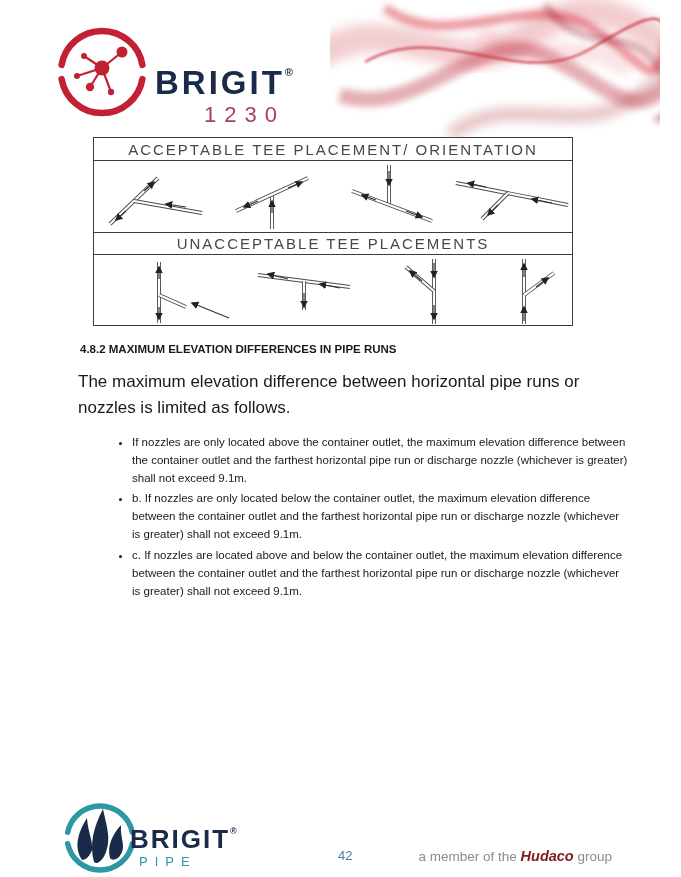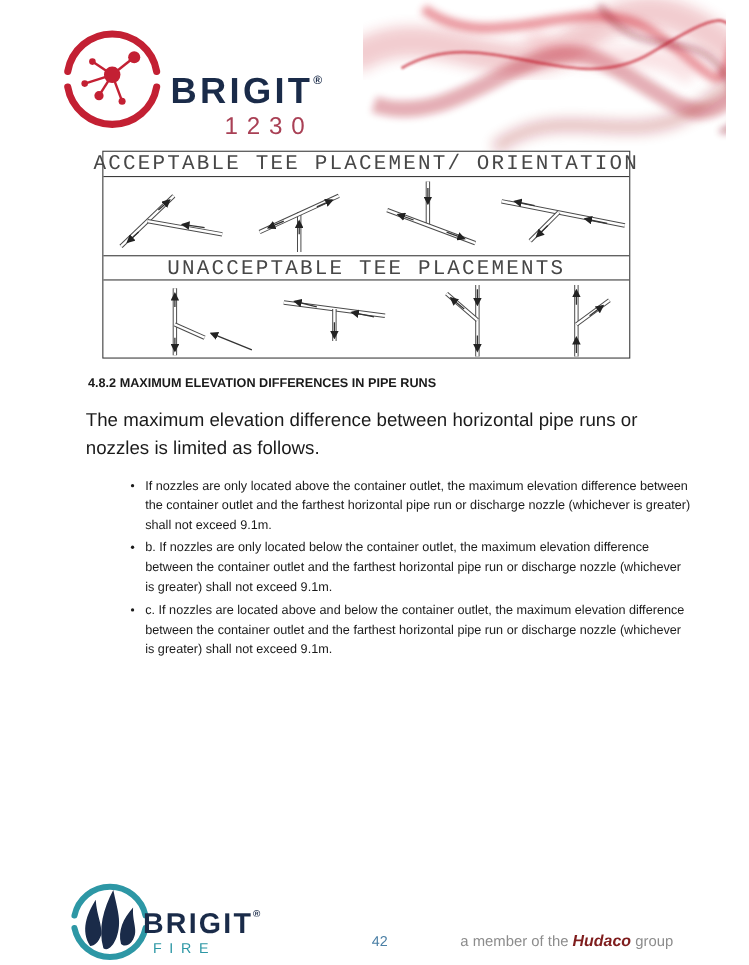--- a/index.html
+++ b/index.html
@@ -22,22 +22,22 @@
   }
 
   
   .diagram{
     position:absolute;left:93px;top:137px;width:480px;height:189px;
     border:1.4px solid #3c3c3c;box-sizing:border-box;background:#fff;
   }
   .d-title{
     height:22px;border-bottom:1.4px solid #3c3c3c;
     display:flex;align-items:center;justify-content:center;
-    font-family:Liberation Mono, monospace;
-    font-size:19px;letter-spacing:2px;color:#474747;white-space:nowrap;
+    font-family:Liberation Sans, sans-serif;
+    font-size:15px;letter-spacing:2px;color:#474747;white-space:nowrap;
   }
   .d-row{height:71px;display:block;}
   .d-row svg{display:block;}
   .d-title.second{border-top:1.4px solid #3c3c3c;height:21px;}
   .pipe-o{stroke:#4a4a4a;stroke-width:4;fill:none;}
   .pipe-i{stroke:#ffffff;stroke-width:2.2;fill:none;}
   .arr{stroke:#333;stroke-width:1.2;fill:none;}
 
   
   .section{position:absolute;left:78px;top:343px;width:540px;}
@@ -239,18 +239,18 @@
   <svg width="80" height="80" viewBox="0 0 80 80">
     <path d="M 7.7,34.3 A 33,33 0 0 1 72.3,34.3" stroke="#2d97a5" stroke-width="5.5" fill="none" stroke-linecap="round"></path>
     <path d="M 72.3,45.7 A 33,33 0 0 1 7.7,45.7" stroke="#2d97a5" stroke-width="5.5" fill="none" stroke-linecap="round"></path>
     <g fill="#1a2b49">
       <path d="M22,62 C13,48 19,33 27,20 C28,35 33,42 32,52 C30,58 26,62 22,62 Z"></path>
       <path d="M34,64 C29,46 34,28 43,11 C47,30 51,40 46,54 C43,62 38,67 34,64 Z"></path>
       <path d="M50,60 C47,48 52,37 61,27 C60,40 66,48 61,56 C58,62 52,63 50,60 Z"></path>
     </g>
   </svg>
   <div class="word"><span>BRIGIT</span><span class="reg">®</span></div>
-  <div class="div">FIRE</div>
+  <div class="div">PIPE</div>
 </div>
 
 <div class="page-num">42</div>
 
 <div class="member"><span>a member of the </span><span class="hud">Hudaco</span><span> group</span></div>
 
 </body></html>

